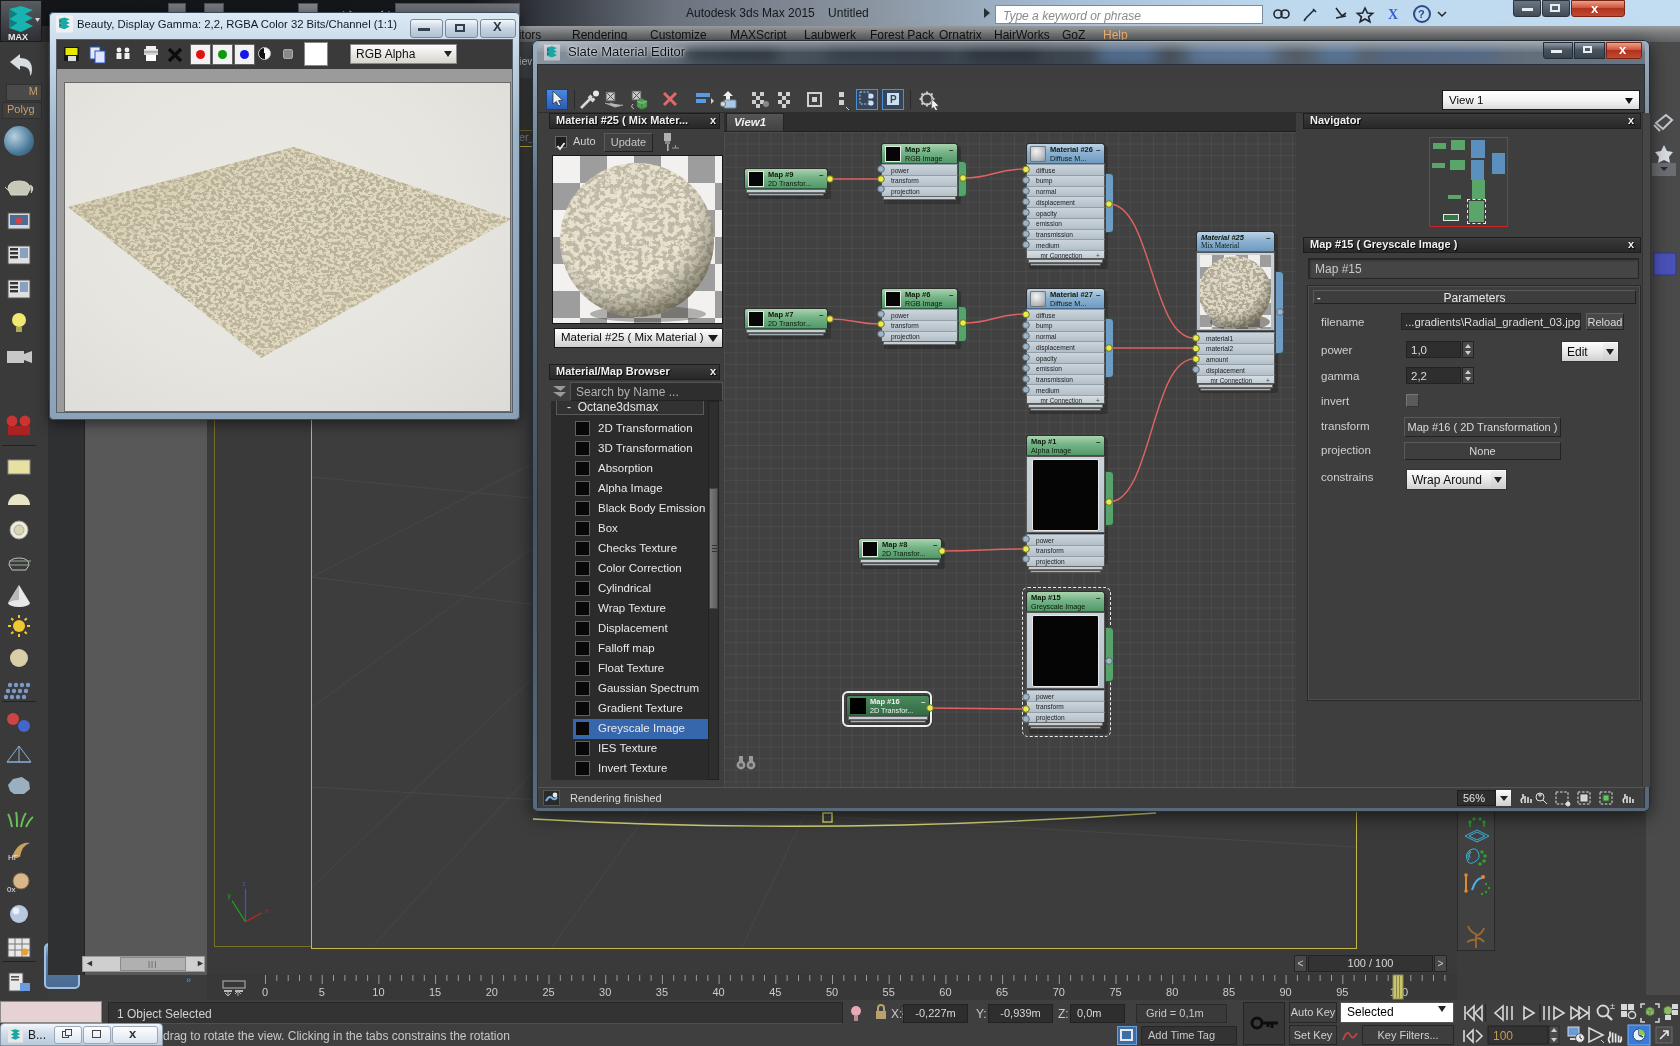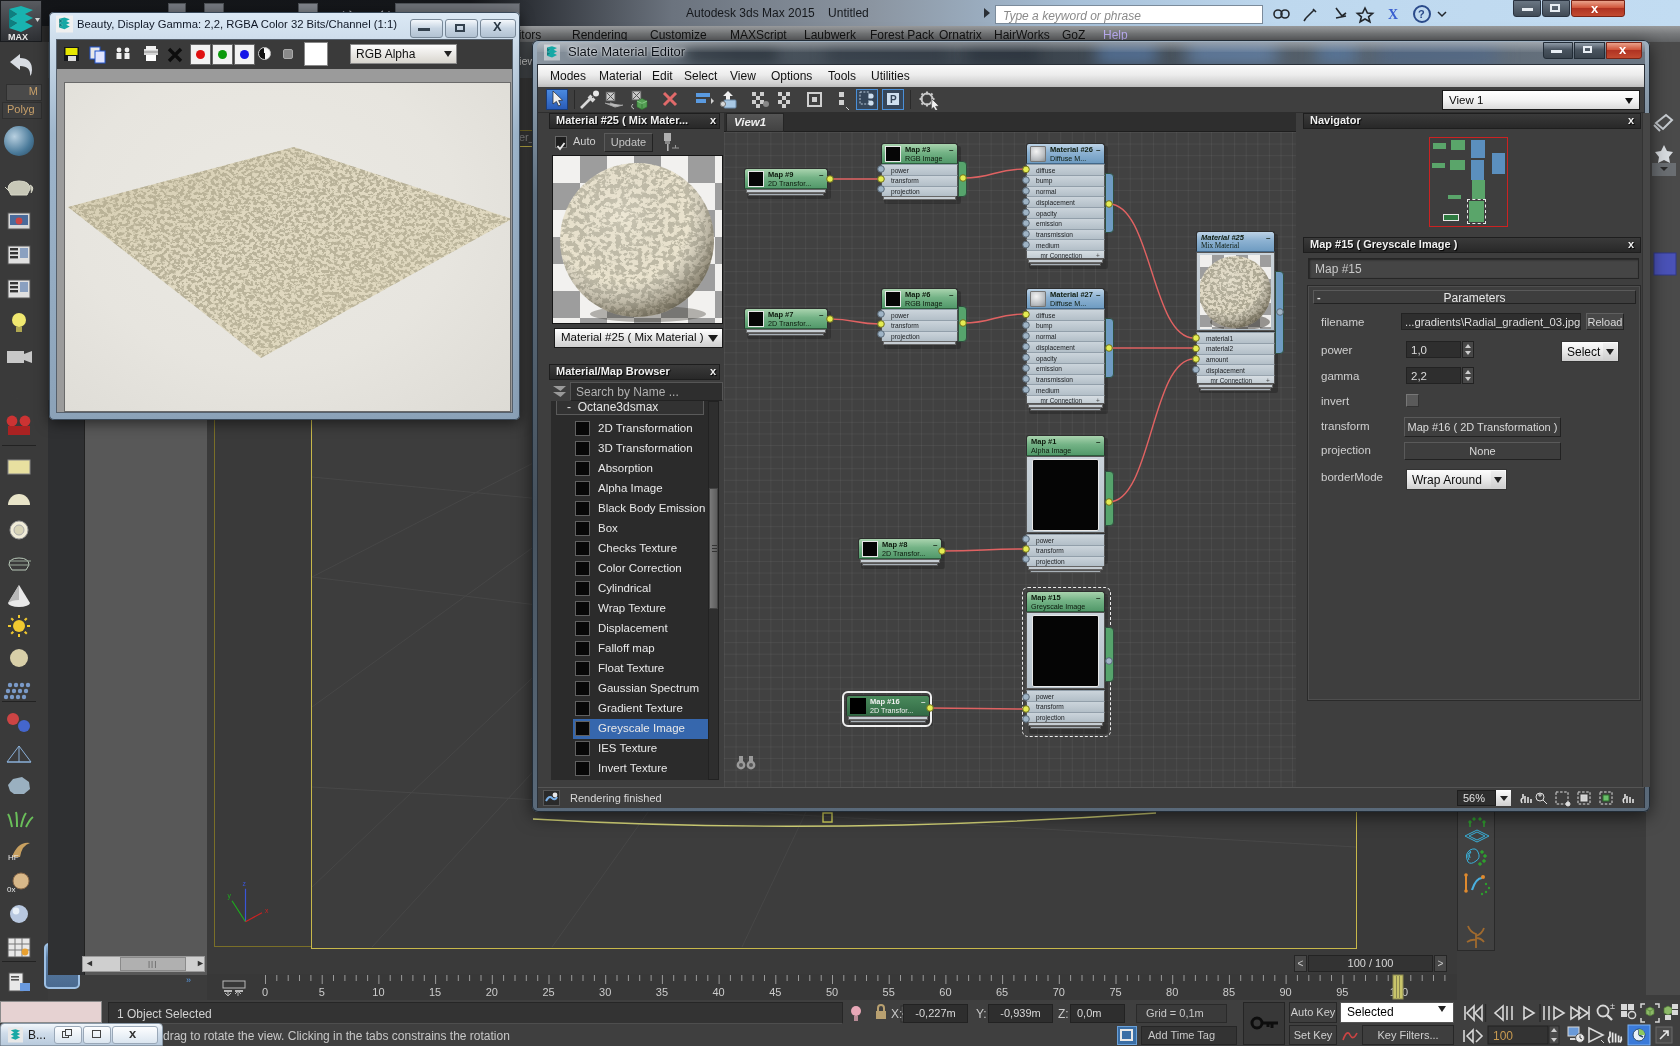--- a/index.html
+++ b/index.html
@@ -52,21 +52,21 @@
   <div class="abs" style="left:0;top:26px;width:1680px;height:16px;background:linear-gradient(#999b9d,#77797b 50%,#606264)"></div>
   <div class="abs txt" style="left:516px;top:28px;font-size:12px;color:#121212">litors</div>
   <div class="abs txt" style="left:572px;top:28px;font-size:12px;color:#121212">Rendering</div>
   <div class="abs txt" style="left:650px;top:28px;font-size:12px;color:#121212">Customize</div>
   <div class="abs txt" style="left:730px;top:28px;font-size:12px;color:#121212">MAXScript</div>
   <div class="abs txt" style="left:804px;top:28px;font-size:12px;color:#121212">Laubwerk</div>
   <div class="abs txt" style="left:870px;top:28px;font-size:12px;color:#121212">Forest Pack</div>
   <div class="abs txt" style="left:939px;top:28px;font-size:12px;color:#121212">Ornatrix</div>
   <div class="abs txt" style="left:994px;top:28px;font-size:12px;color:#121212">HairWorks</div>
   <div class="abs txt" style="left:1062px;top:28px;font-size:12px;color:#121212">GoZ</div>
-  <div class="abs txt" style="left:1103px;top:28px;font-size:12px;color:#c4b5fd">Help</div>
+  <div class="abs txt" style="left:1103px;top:28px;font-size:12px;color:#fdba74">Help</div>
   <div class="abs" style="left:0;top:26px;width:49px;height:16px;background:#2b2b2b"></div>
 
   <div class="abs" style="left:0;top:42px;width:1680px;height:36px;background:#44484b"></div>
 
   <div class="abs" style="left:0;top:42px;width:48px;height:1004px;background:#3a3a3a"></div>
 
   <div class="abs" style="left:0;top:0;width:42px;height:42px;background:linear-gradient(#585b60,#2e3034);border:1px solid #191b1e">
     <svg width="40" height="40" viewBox="0 0 40 40">
       <path d="M8 8 L20 5 L32 9 L24 13 L32 17 L24 21 L32 25 L20 31 L8 27 L16 22 L8 18 L16 13 Z" fill="#19b3b0"></path>
       <path d="M8 8 L16 13 L8 18 Z M8 18 L16 22 L8 27Z" fill="#0d7f80"></path>
@@ -636,30 +636,20 @@
 
   <div class="abs" style="left:1011px;top:2px;width:30px;height:17px;background:linear-gradient(#8e9aa6,#49545f 45%,#39434d);border:1px solid #222c36;border-radius:0 0 0 3px"></div>
   <div class="abs" style="left:1042px;top:2px;width:31px;height:17px;background:linear-gradient(#8e9aa6,#49545f 45%,#39434d);border:1px solid #222c36"></div>
   <div class="abs" style="left:1074px;top:2px;width:36px;height:17px;background:linear-gradient(#eda globally 0,#d0543a 45%,#b03322 50%,#c24a30 100%);background:linear-gradient(#e9a28b,#d0543a 45%,#b03322 50%,#c24a30);border:1px solid #7a2416;border-radius:0 0 3px 0"></div>
   <div class="abs" style="left:1019px;top:10px;width:11px;height:3px;background:#e8eef4"></div>
   <div class="abs" style="left:1051px;top:6px;width:9px;height:7px;border:2px solid #e8eef4"></div>
   <div class="abs txt" style="left:1087px;top:2px;font-size:13px;font-weight:bold;color:#fff">x</div>
 
   <div class="abs" style="left:5px;top:24px;width:1108px;height:744px;background:#3e3e3e;border:1px solid #2a3038">
 
-    <div class="abs" style="left:0;top:0;width:1106px;height:22px;background:linear-gradient(#fbfbfb,#ececec 45%,#cfcfcf 85%,#bdbdbd)">
-      <span class="abs txt" style="left:12px;top:4px;font-size:12px;color:#111">Modes</span>
-      <span class="abs txt" style="left:61px;top:4px;font-size:12px;color:#111">Material</span>
-      <span class="abs txt" style="left:114px;top:4px;font-size:12px;color:#111">Edit</span>
-      <span class="abs txt" style="left:146px;top:4px;font-size:12px;color:#111">Select</span>
-      <span class="abs txt" style="left:192px;top:4px;font-size:12px;color:#111">View</span>
-      <span class="abs txt" style="left:233px;top:4px;font-size:12px;color:#111">Options</span>
-      <span class="abs txt" style="left:290px;top:4px;font-size:12px;color:#111">Tools</span>
-      <span class="abs txt" style="left:333px;top:4px;font-size:12px;color:#111">Utilities</span>
-    </div>
 
     <div class="abs" style="left:0;top:22px;width:1106px;height:26px;background:#3f3f3f;border-bottom:1px solid #2e2e2e">
       <div class="abs" style="left:8px;top:2px;width:22px;height:21px;background:linear-gradient(#4a8ae0,#2a5cb8);border:1px solid #1a3c78"></div>
       <svg class="abs" style="left:13px;top:4px" width="13" height="17" viewBox="0 0 13 17">
           <path d="M2 0 L2 13 L5.4 10.4 L7.6 15 L9.8 14 L7.6 9.6 L11.5 9.2 Z" fill="#f0f0f0" stroke="#222" stroke-width=".7"></path>
         </svg>
       <div class="abs" style="left:36px;top:3px;width:1px;height:19px;background:#2a2a2a"></div>
       <svg class="abs" style="left:42px;top:3px" width="340" height="20" viewBox="0 0 340 20">
         <g>
           <path d="M1 18 L11 8" stroke="#d8d8d8" stroke-width="2.6"></path>
@@ -1188,30 +1178,30 @@
         <div class="abs" style="left: 9px; top: 172px; width: 334px; height: 416px; border: 1px solid rgb(42, 42, 42); box-shadow: rgb(78, 78, 78) 0px 0px 0px 1px inset;"></div>
         <div class="abs" style="left: 15px; top: 177px; width: 323px; height: 14px; background: rgb(62, 62, 62); border-width: 1px; border-style: solid; border-color: rgb(90, 90, 90) rgb(34, 34, 34) rgb(34, 34, 34) rgb(90, 90, 90); border-image: initial;"></div>
         <div class="abs" style="left: 19px; top: 178px; width: 10px; height: 11px; font-size: 11px; color: rgb(221, 221, 221); font-weight: bold;">-</div>
         <div class="abs" style="left: 15px; top: 178px; width: 323px; height: 12px; font-size: 12px; color: rgb(232, 232, 232); text-align: center;">Parameters</div>
         <div class="abs" style="left: 23px; top: 203px; width: 90px; height: 14px; font-size: 11.5px; color: rgb(207, 207, 207);">filename</div>
         <div class="abs" style="left: 23px; top: 231px; width: 90px; height: 14px; font-size: 11.5px; color: rgb(207, 207, 207);">power</div>
         <div class="abs" style="left: 23px; top: 257px; width: 90px; height: 14px; font-size: 11.5px; color: rgb(207, 207, 207);">gamma</div>
         <div class="abs" style="left: 23px; top: 282px; width: 90px; height: 14px; font-size: 11.5px; color: rgb(207, 207, 207);">invert</div>
         <div class="abs" style="left: 23px; top: 307px; width: 90px; height: 14px; font-size: 11.5px; color: rgb(207, 207, 207);">transform</div>
         <div class="abs" style="left: 23px; top: 331px; width: 90px; height: 14px; font-size: 11.5px; color: rgb(207, 207, 207);">projection</div>
-        <div class="abs" style="left: 23px; top: 358px; width: 90px; height: 14px; font-size: 11.5px; color: rgb(207, 207, 207);">borderMode</div>
+        <div class="abs" style="left: 23px; top: 358px; width: 90px; height: 14px; font-size: 11.5px; color: rgb(207, 207, 207);">constrains</div>
         <div class="abs" style="left: 103px; top: 200px; width: 180px; height: 17px; background: rgb(46, 46, 46); border: 1px solid rgb(34, 34, 34); color: rgb(220, 220, 220); font-size: 11.3px; padding: 2px 0px 0px 3px; white-space: nowrap; overflow: hidden;">...gradients\Radial_gradient_03.jpg</div>
         <div class="abs" style="left: 288px; top: 200px; width: 38px; height: 17px; background: rgb(71, 71, 71); border-width: 1px; border-style: solid; border-color: rgb(95, 95, 95) rgb(34, 34, 34) rgb(34, 34, 34) rgb(95, 95, 95); border-image: initial; color: rgb(216, 216, 216); font-size: 11px; text-align: center; padding-top: 2px;">Reload</div>
         <div class="abs" style="left: 108px; top: 228px; width: 55px; height: 17px; background: rgb(46, 46, 46); border: 1px solid rgb(34, 34, 34); color: rgb(220, 220, 220); font-size: 11.5px; padding: 2px 0px 0px 4px;">1,0</div>
         <div class="abs" style="left: 164px; top: 228px; width: 12px; height: 17px; background: rgb(71, 71, 71); border: 1px solid rgb(34, 34, 34);"><svg width="10" height="15">
             <path d="M2 6 l3 -4 3 4z" fill="#ccc"></path>
             <path d="M2 9 l3 4 3 -4z" fill="#ccc"></path>
           </svg></div>
         <div class="abs" style="left: 263px; top: 228px; width: 58px; height: 21px; background: linear-gradient(rgb(253, 253, 253), rgb(232, 232, 232) 55%, rgb(207, 207, 207)); border: 1px solid rgb(51, 51, 51);">
-          <div class="abs" style="left: 5px; top: 3px; width: 36px; height: 16px; font-size: 12px; color: rgb(10, 10, 10); white-space: nowrap;">Select</div>
+          <div class="abs" style="left: 5px; top: 3px; width: 36px; height: 16px; font-size: 12px; color: rgb(10, 10, 10); white-space: nowrap;">Edit</div>
           <div class="abs" style="left: 41px; top: 1px; width: 14px; height: 17px; background: linear-gradient(rgb(240, 240, 240), rgb(207, 207, 207));"><svg width="14" height="17">
               <path d="M3 6 h8 l-4 6z" fill="#222"></path>
             </svg></div>
         </div>
         <div class="abs" style="left: 108px; top: 254px; width: 55px; height: 17px; background: rgb(46, 46, 46); border: 1px solid rgb(34, 34, 34); color: rgb(220, 220, 220); font-size: 11.5px; padding: 2px 0px 0px 4px;">2,2</div>
         <div class="abs" style="left: 164px; top: 254px; width: 12px; height: 17px; background: rgb(71, 71, 71); border: 1px solid rgb(34, 34, 34);"><svg width="10" height="15">
             <path d="M2 6 l3 -4 3 4z" fill="#ccc"></path>
             <path d="M2 9 l3 4 3 -4z" fill="#ccc"></path>
           </svg></div>
         <div class="abs" style="left: 108px; top: 281px; width: 13px; height: 13px; background: rgb(90, 90, 90); border-width: 1px; border-style: solid; border-color: rgb(119, 119, 119) rgb(51, 51, 51) rgb(51, 51, 51) rgb(119, 119, 119); border-image: initial;"></div>

